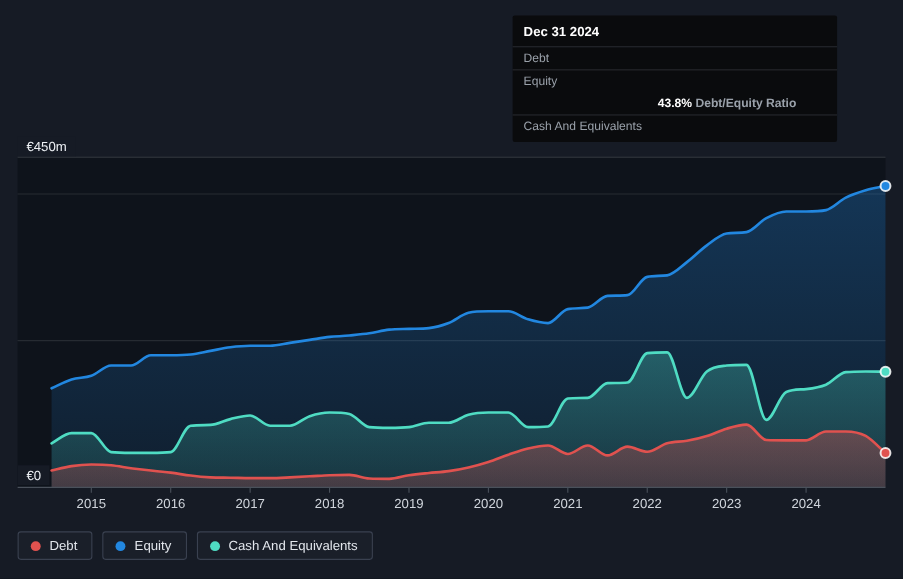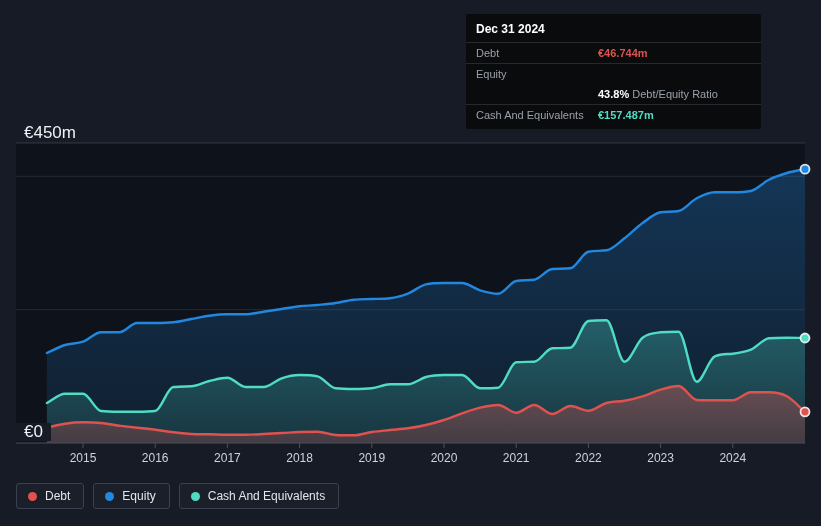--- a/index.html
+++ b/index.html
@@ -5,21 +5,21 @@
   html,body{margin:0;padding:0;}
   body{
     width:821px;height:526px;position:relative;overflow:hidden;
     background:#161b25;
     font-family:"Liberation Sans","DejaVu Sans",sans-serif;
     -webkit-font-smoothing:antialiased;
   }
   
   #chart-svg{position:absolute;left:16px;top:136px;overflow:visible;display:block;}
   .y-label{
-    position:absolute;left:16px;color:#eef1f5;font-size:17px;line-height:14px;
+    position:absolute;left:16px;color:#eef1f5;font-size:12px;line-height:14px;
     background:#161b25;padding:2px 8px 2px 8px;z-index:3;
   }
   #y-label-top{top:124px;}
   #y-label-bottom{top:423px;}
   
   .tooltip{
     position:absolute;left:466px;top:14px;width:295px;
     background:#0a0b0d;border-radius:2px;z-index:5;
     color:#8e959e;font-size:11px;
   }
@@ -28,21 +28,21 @@
     padding:8px 10px 6px 10px;border-bottom:1px solid #27292e;
   }
   .tt-row{
     display:grid;grid-template-columns:122px 1fr;align-items:center;
     padding:4px 10px;
   }
   .tt-row.divided{border-bottom:1px solid #27292e;}
   .tt-label{color:#9aa1aa;}
   .tt-value{font-weight:bold;}
   .tt-ratio-strong{color:#ffffff;font-weight:bold;}
-  .tt-ratio-rest{color:#9aa1aa;font-weight:normal;text-align:right;}
+  .tt-ratio-rest{color:#9aa1aa;font-weight:bold;text-align:right;}
   .tooltip{padding-bottom:4px;}
   
   .legend{
     position:absolute;left:16px;top:483px;display:flex;gap:9px;z-index:3;
   }
   .legend-item{
     display:flex;align-items:center;gap:8px;
     border:1px solid #3a4150;border-radius:3px;
     background:rgba(255,255,255,0.02);
     padding:5px 13px 5px 11px;color:#e2e6ec;font-size:12px;line-height:14px;
@@ -104,32 +104,30 @@
     <text x="716.8000000000001" y="326" text-anchor="middle" fill="#cfd4db" font-size="12">2024</text>
     <circle cx="789" cy="33.13196399999998" r="4.5" fill="#2287e0" stroke="rgba(255,255,255,0.85)" stroke-width="1.8"></circle>
     <circle cx="789" cy="201.99947500000002" r="4.5" fill="#4fdcc3" stroke="rgba(255,255,255,0.85)" stroke-width="1.8"></circle>
     <circle cx="789" cy="275.866511" r="4.5" fill="#e0524f" stroke="rgba(255,255,255,0.85)" stroke-width="1.8"></circle>
   </svg>
 
 <div class="tooltip">
   <div class="tt-title">Dec 31 2024</div>
   <div class="tt-row divided">
     <span class="tt-label">Debt</span>
-    <span class="tt-value" style="color: rgb(224, 82, 79);">€46.744m</span>
   </div>
   <div class="tt-row">
     <span class="tt-label">Equity</span>
   </div>
   <div class="tt-row divided">
     <span></span>
     <span><span class="tt-ratio-strong">43.8%</span><span class="tt-ratio-rest"> Debt/Equity Ratio</span></span>
   </div>
   <div class="tt-row">
     <span class="tt-label">Cash And Equivalents</span>
-    <span class="tt-value" style="color: rgb(79, 220, 195);">€157.487m</span>
   </div>
 </div>
 
 <div class="legend">
   <div class="legend-item">
     <span class="legend-dot" style="background: rgb(224, 82, 79);"></span>
     <span>Debt</span>
   </div>
   <div class="legend-item">
     <span class="legend-dot" style="background: rgb(34, 135, 224);"></span>

